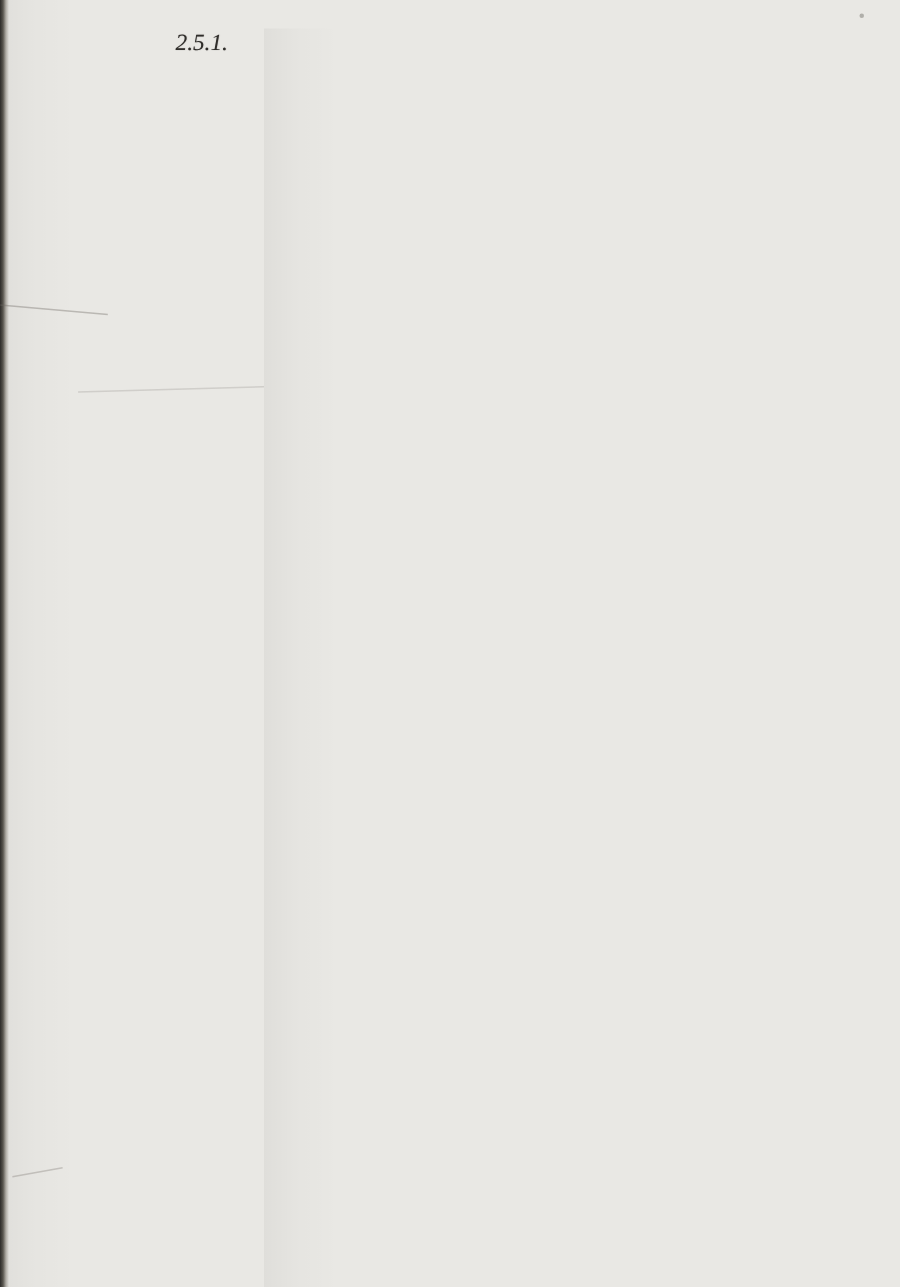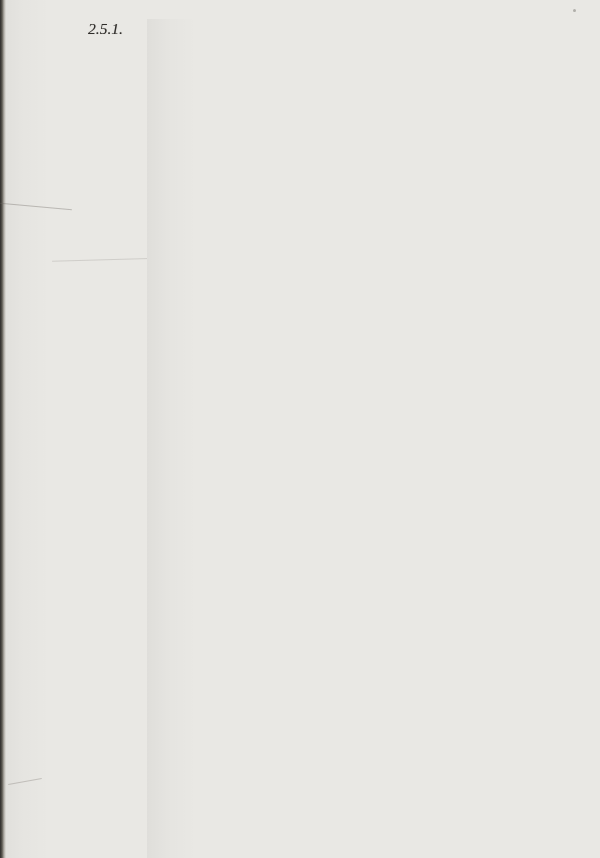--- a/index.html
+++ b/index.html
@@ -39,21 +39,21 @@
     color: #2f2d2a;
   }
   .row {
     display: flex;
     align-items: baseline;
     line-height: 20px;
     font-size: 15.5px;
     white-space: nowrap;
     text-shadow: 0.2px 0.2px 0.7px rgba(58,54,50,0.45);
   }
-  .row .num { flex: 0 0 auto; }
+  .row .num { flex: 0 0 auto; margin-left: 29px; }
   .row .label { flex: 0 1 auto; overflow: hidden; }
   .row .page { flex: 0 0 auto; min-width: 34px; text-align: right; }
   .leader {
     flex: 1 1 auto;
     align-self: flex-end;
     height: 5px;
     margin: 0 9px 3px 5px;
     background-image: radial-gradient(circle at 1.4px 1.6px, #3d3a36 1.05px, rgba(0,0,0,0) 1.55px);
     background-size: 6.4px 5px;
     background-repeat: repeat-x;

